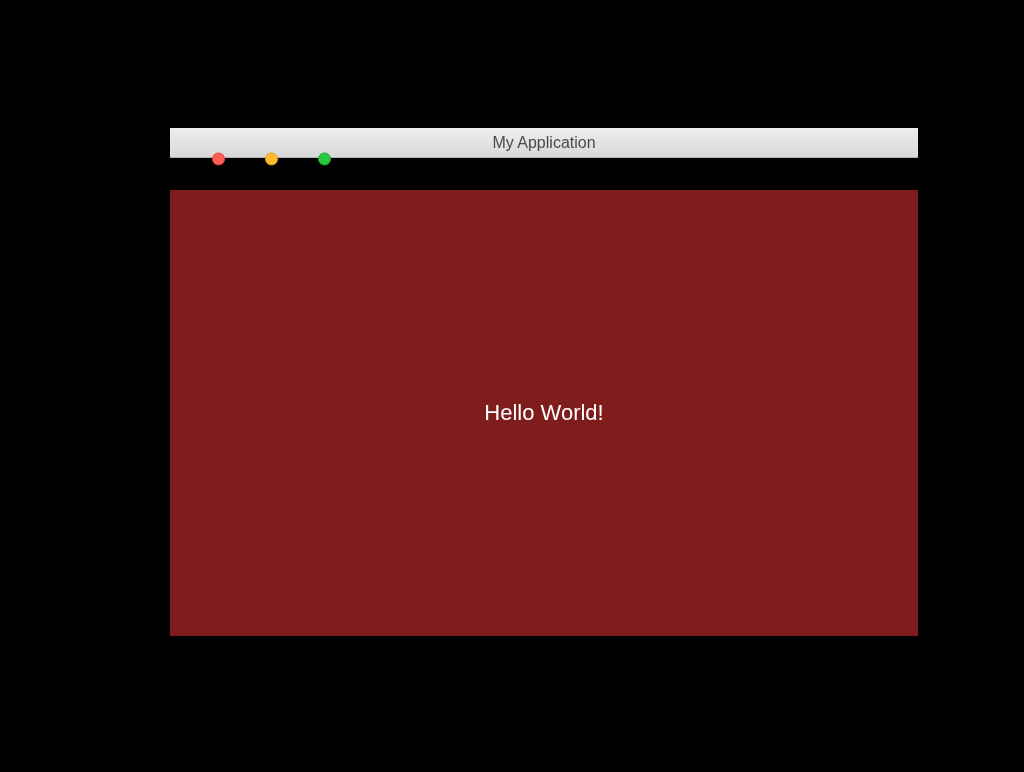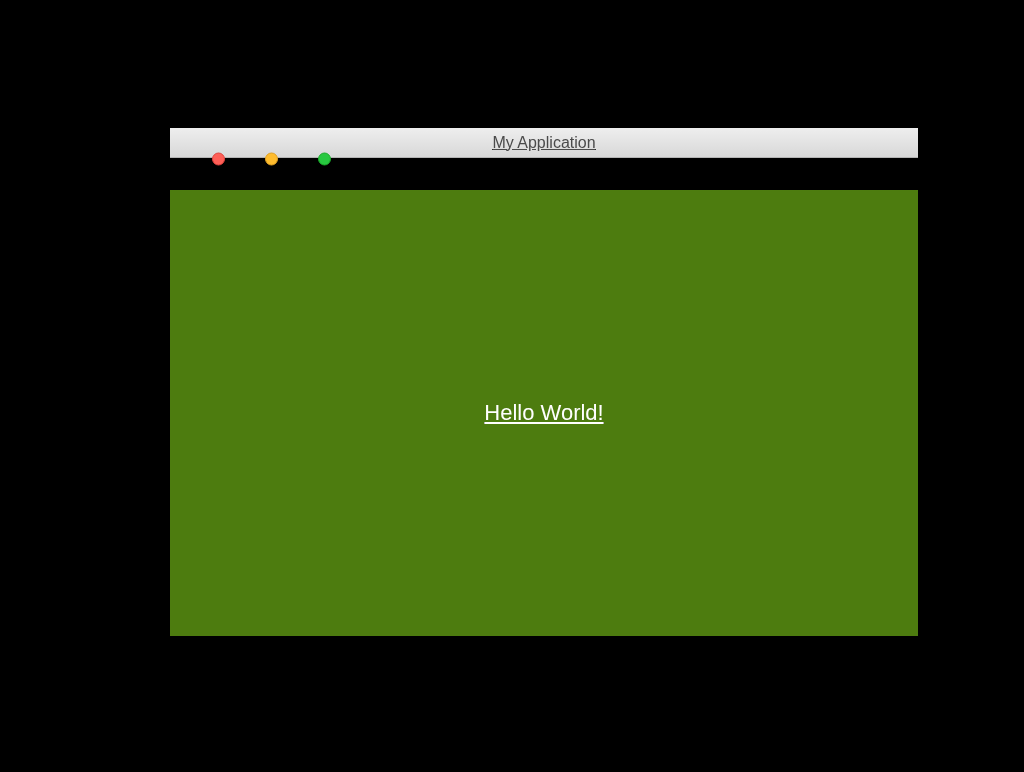--- a/index.html
+++ b/index.html
@@ -1,19 +1,18 @@
 <!DOCTYPE html>
 <html><head>
   <meta charset="utf-8">
   <style>
     * {
       margin: 16px;
       padding: 0;
       box-sizing: border-box;
-      text-decoration: underline;
     }
     body {
       width: 1024px;
       height: 772px;
       background: #000000;
       display: flex;
       align-items: center;
       justify-content: center;
       font-family: -apple-system, BlinkMacSystemFont, "Helvetica Neue", Helvetica, Arial, sans-serif;
     }
@@ -63,21 +62,21 @@
     }
     .window-title {
       width: 100%;
       text-align: center;
       font-size: 16px;
       color: #4a4a4a;
       font-weight: 400;
     }
     .content {
       flex: 1;
-      background: #4d7c0f;
+      background: #7f1d1d;
       display: flex;
       align-items: center;
       justify-content: center;
     }
     .hello-text {
       color: #ffffff;
       font-size: 22px;
       font-weight: 400;
     }
   </style>

